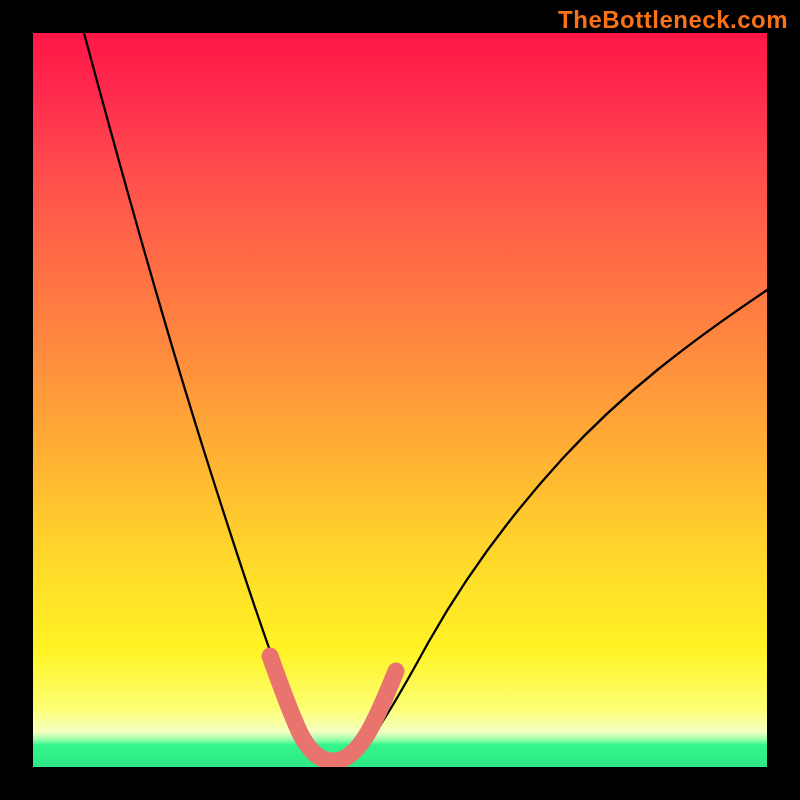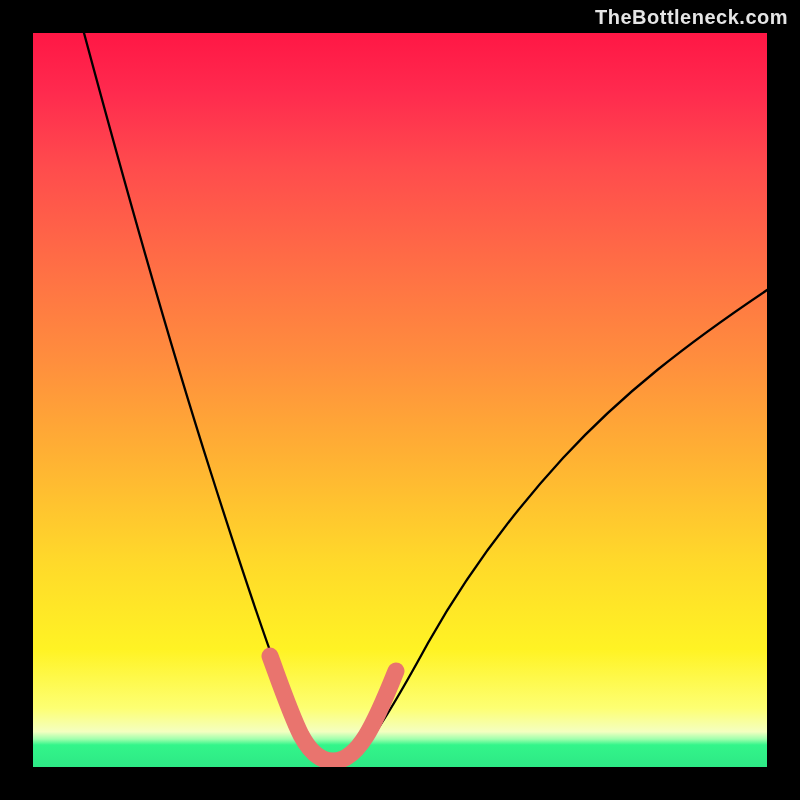--- a/index.html
+++ b/index.html
@@ -14,22 +14,22 @@
   .frame {
     position: relative;
     width: 800px;
     height: 800px;
     background: #000;
   }
   .watermark {
     position: absolute;
     top: 6px;
     right: 12px;
-    color: #e5e5e5;
-    font-size: 20px;
+    color: #f97316;
+    font-size: 24px;
     font-weight: 600;
     letter-spacing: 0.5px;
     z-index: 10;
     user-select: none;
   }
   .plot-area {
     position: absolute;
     left: 33px;
     top: 33px;
     width: 734px;

